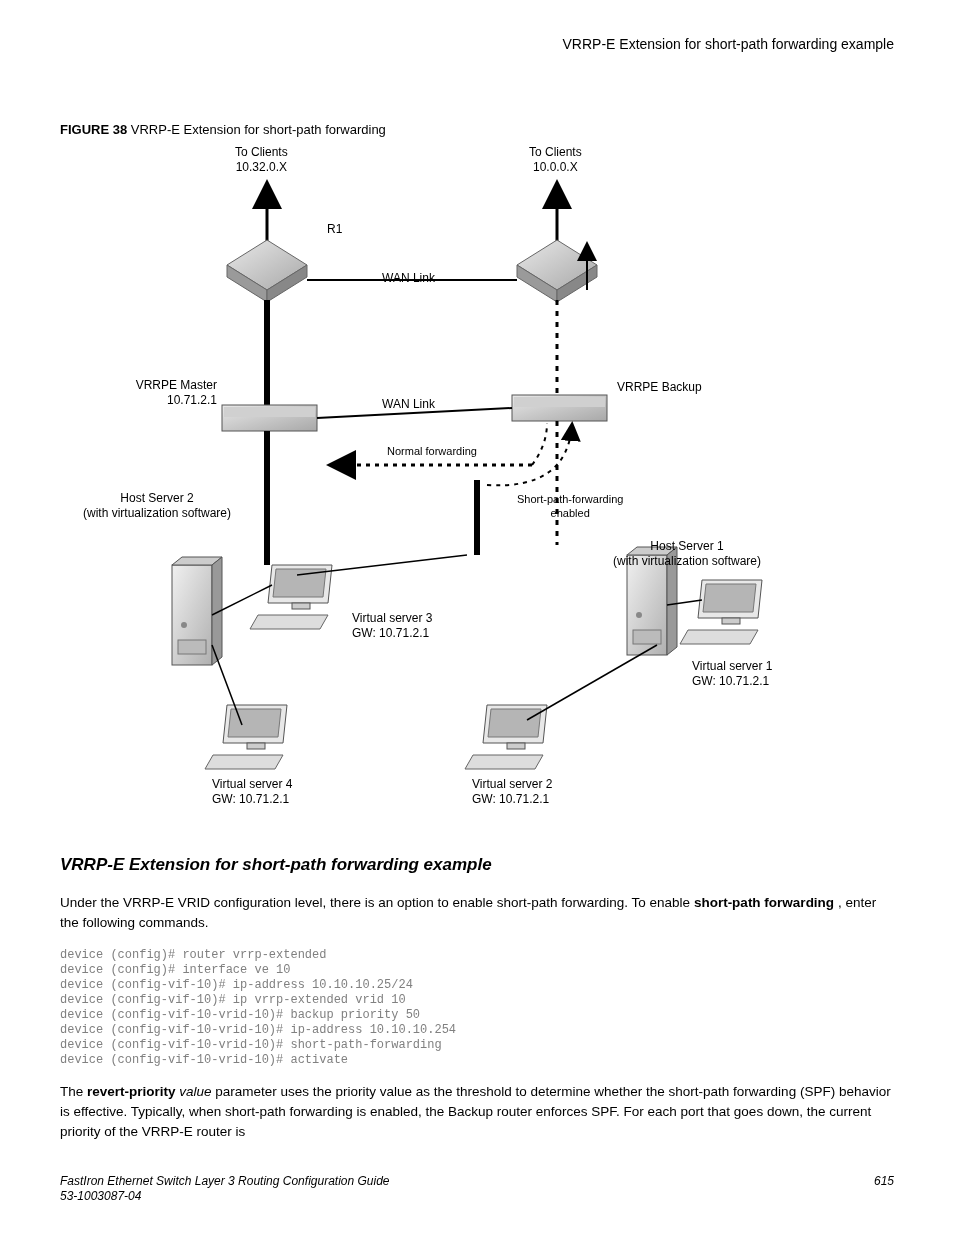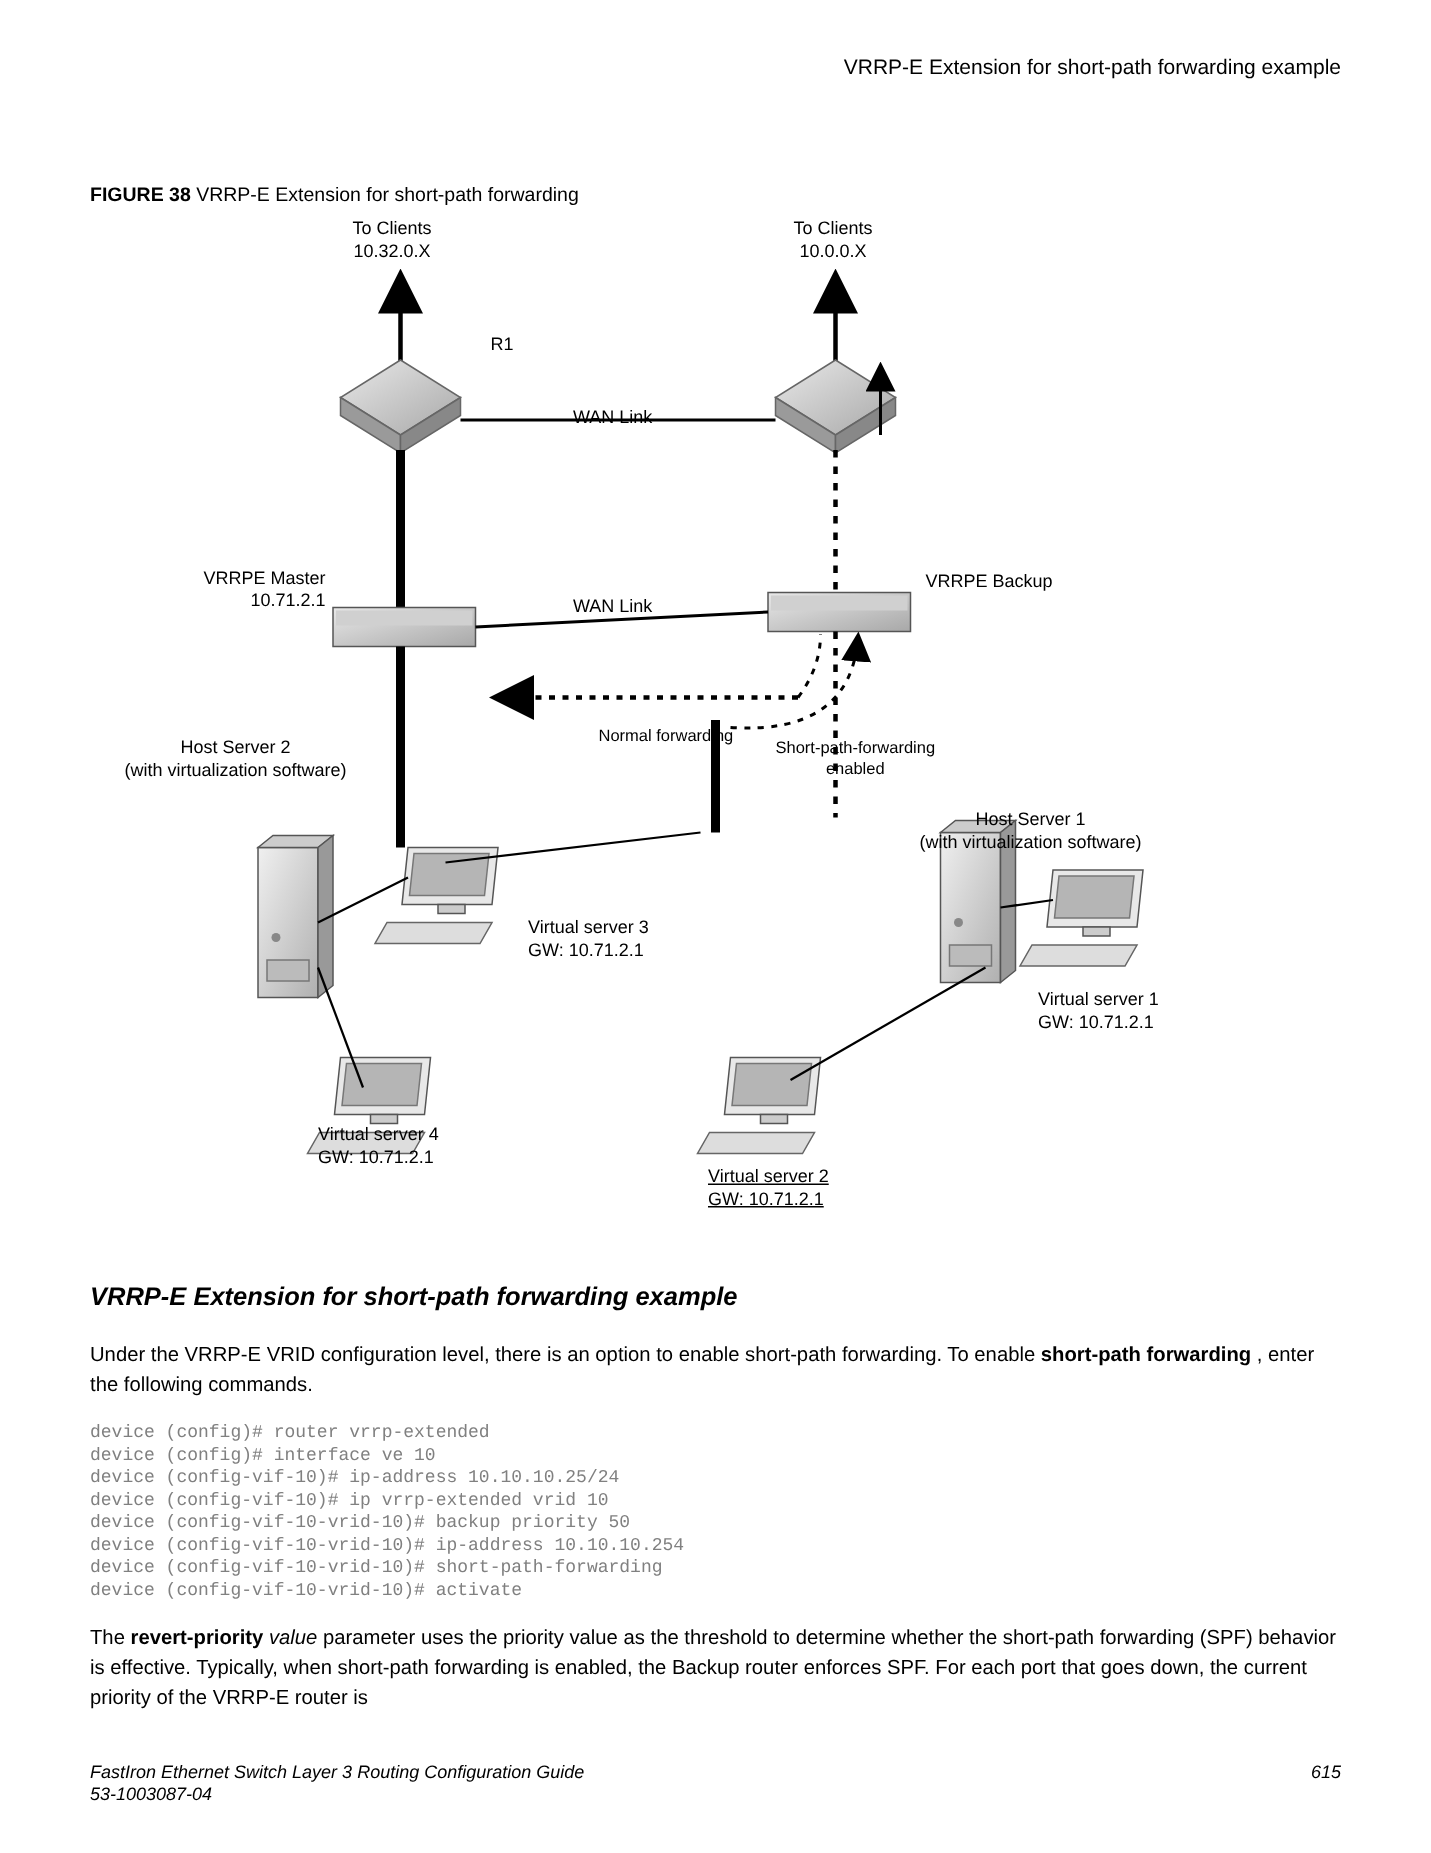--- a/index.html
+++ b/index.html
@@ -217,21 +217,21 @@
     </div>
     <div class="lbl" style="left:200px; top:77px;">R1</div>
     <div class="lbl" style="left:255px; top:126px;">WAN Link</div>
 
     <div class="lbl" style="left:-20px; top:233px; text-align:right; width:110px;">
       <span>VRRPE Master</span><br>
       <span>10.71.2.1</span>
     </div>
     <div class="lbl" style="left:490px; top:235px;">VRRPE Backup</div>
     <div class="lbl" style="left:255px; top:252px;">WAN Link</div>
-    <div class="lbl small" style="left:272px; top:300px;margin-top:40px;">Normal forwarding</div>
+    <div class="lbl small" style="left:260px; top:300px;">Normal forwarding</div>
     <div class="lbl small" style="left:390px; top:348px;">
       <span>Short-path-forwarding</span><br>
       <span>enabled</span>
     </div>
 
     <div class="lbl" style="left:-60px; top:346px; width:180px;">
       <span>Host Server 2</span><br>
       <span>(with virtualization software)</span>
     </div>
     <div class="lbl" style="left:460px; top:394px; width:200px;">
@@ -243,25 +243,25 @@
       <span>Virtual server 3</span><br>
       <span>GW: 10.71.2.1</span>
     </div>
 
 
     <div class="lbl" style="left:565px; top:514px; text-align:left;">
       <span>Virtual server 1</span><br>
       <span>GW: 10.71.2.1</span>
     </div>
 
-    <div class="lbl" style="left:85px; top:604px; text-align:left;">
+    <div class="lbl" style="left:85px; top:632px; text-align:left;">
       <span>Virtual server 4</span><br>
       <span>GW: 10.71.2.1</span>
     </div>
-    <div class="lbl" style="left:345px; top:632px; text-align:left;text-decoration:underline;">
+    <div class="lbl" style="left:345px; top:632px; text-align:left;">
       <span>Virtual server 2</span><br>
       <span>GW: 10.71.2.1</span>
     </div>
   </div>
 
   <h2 class="section-heading">VRRP-E Extension for short-path forwarding example</h2>
 
   <p class="body-text">
     <span>Under the VRRP-E VRID configuration level, there is an option to enable short-path forwarding. To enable </span><b>short-path forwarding</b><span> , enter the following commands.</span>
   </p>

